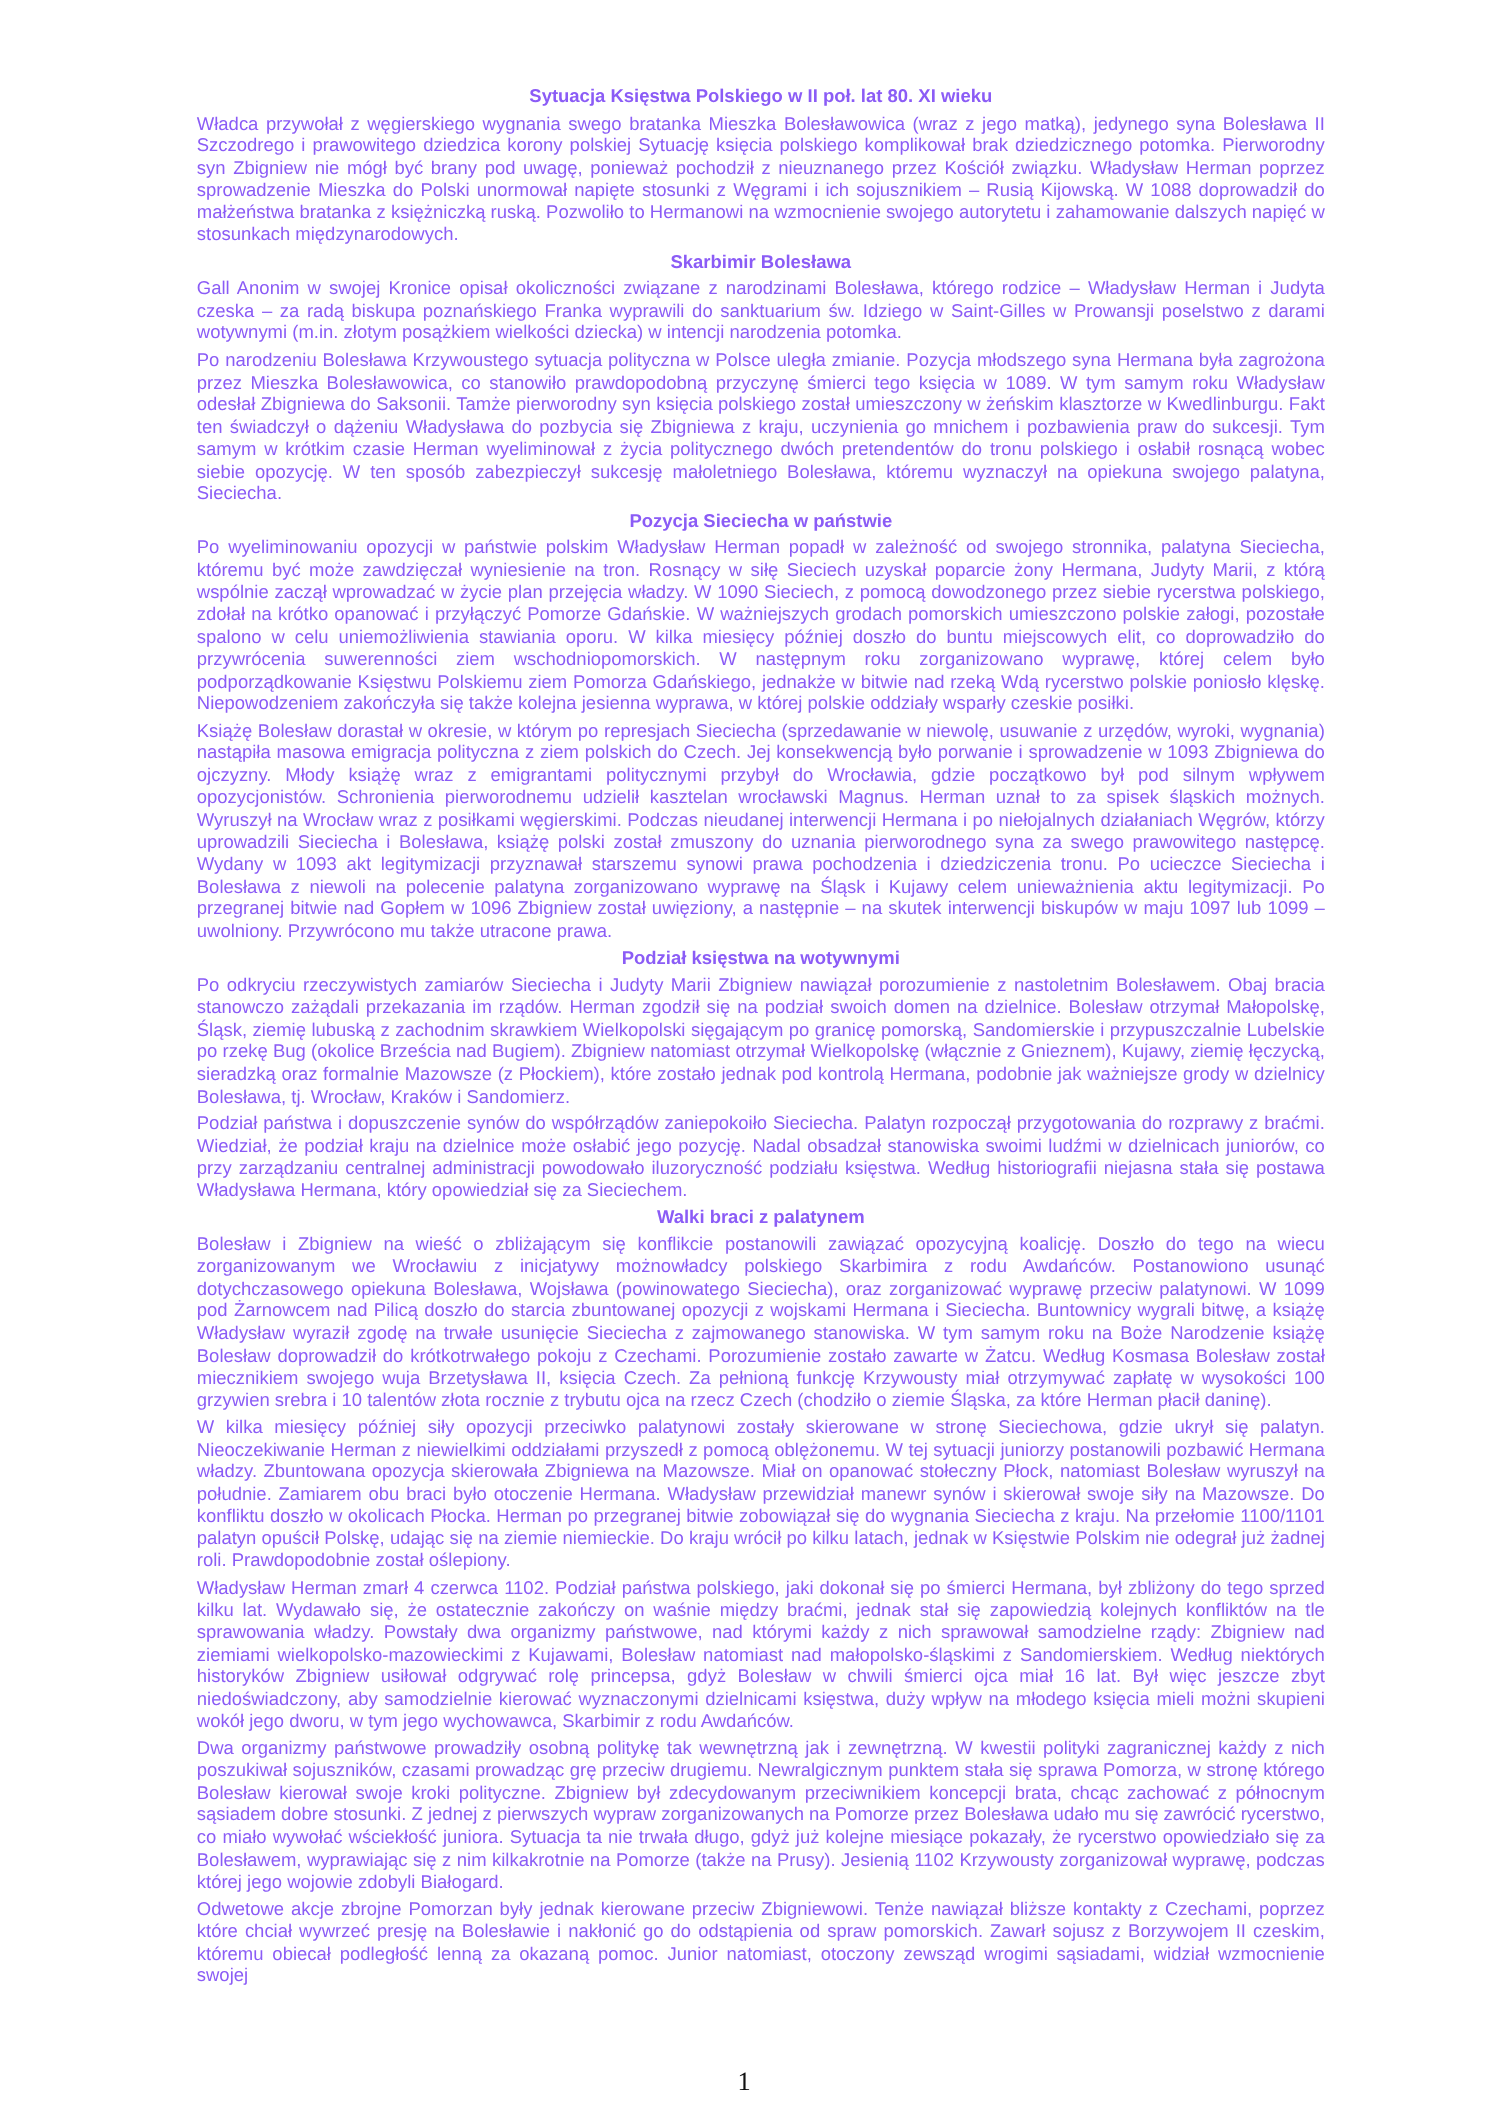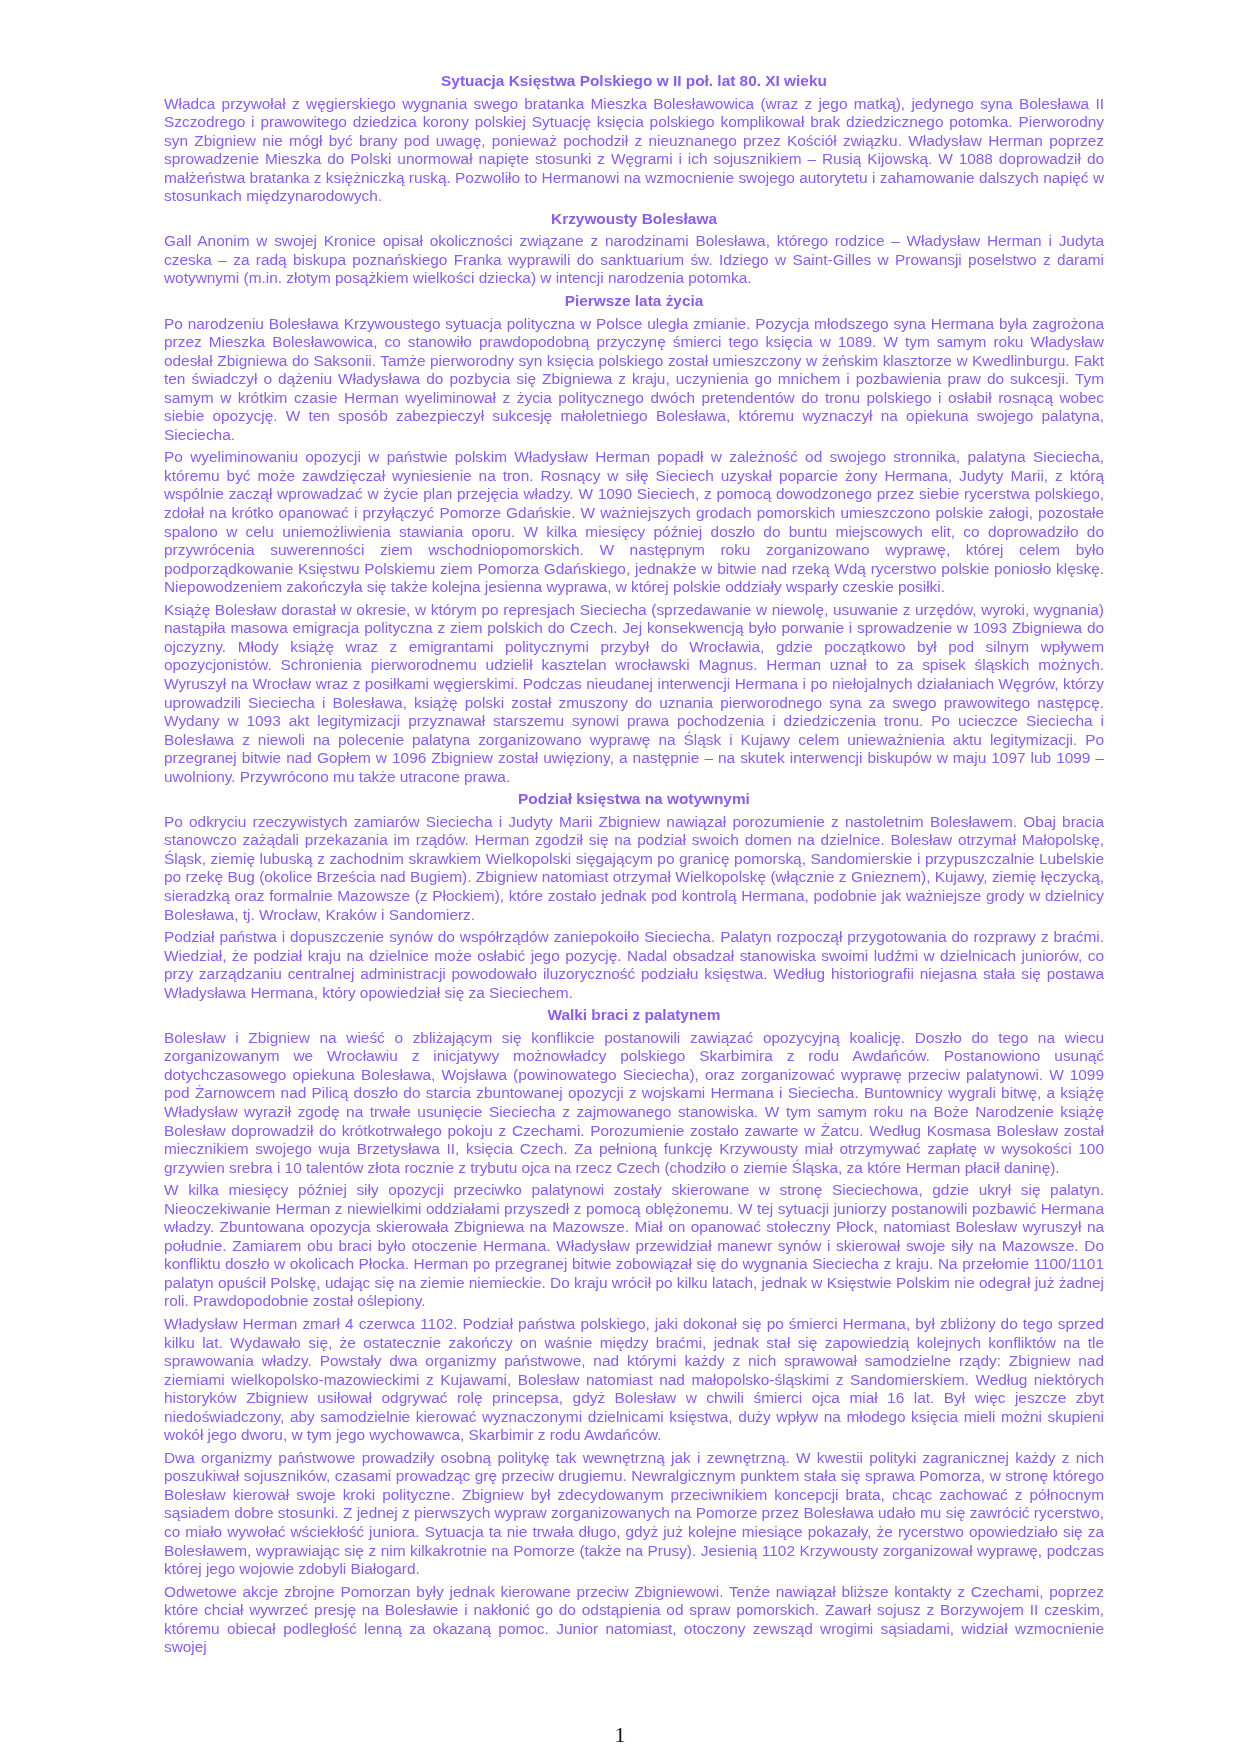--- a/index.html
+++ b/index.html
@@ -20,26 +20,26 @@
     font-family: "Liberation Serif", "DejaVu Serif", serif; font-size: 22px; color: #111;
   }
 </style>
 </head>
 <body>
 
 <div class="page">
   <h2>Sytuacja Księstwa Polskiego w II poł. lat 80. XI wieku</h2>
   <p>Władca przywołał z węgierskiego wygnania swego bratanka Mieszka Bolesławowica (wraz z jego matką), jedynego syna Bolesława II Szczodrego i prawowitego dziedzica korony polskiej Sytuację księcia polskiego komplikował brak dziedzicznego potomka. Pierworodny syn Zbigniew nie mógł być brany pod uwagę, ponieważ pochodził z nieuznanego przez Kościół związku. Władysław Herman poprzez sprowadzenie Mieszka do Polski unormował napięte stosunki z Węgrami i ich sojusznikiem – Rusią Kijowską. W 1088 doprowadził do małżeństwa bratanka z księżniczką ruską. Pozwoliło to Hermanowi na wzmocnienie swojego autorytetu i zahamowanie dalszych napięć w stosunkach międzynarodowych.</p>
 
-  <h2>Krzywousty Bolesława</h2>
+  <h2>Skarbimir Bolesława</h2>
   <p>Gall Anonim w swojej Kronice opisał okoliczności związane z narodzinami Bolesława, którego rodzice – Władysław Herman i Judyta czeska – za radą biskupa poznańskiego Franka wyprawili do sanktuarium św. Idziego w Saint-Gilles w Prowansji poselstwo z darami wotywnymi (m.in. złotym posążkiem wielkości dziecka) w intencji narodzenia potomka.</p>
 
-  <h2>Pierwsze lata życia</h2>
   <p>Po narodzeniu Bolesława Krzywoustego sytuacja polityczna w Polsce uległa zmianie. Pozycja młodszego syna Hermana była zagrożona przez Mieszka Bolesławowica, co stanowiło prawdopodobną przyczynę śmierci tego księcia w 1089. W tym samym roku Władysław odesłał Zbigniewa do Saksonii. Tamże pierworodny syn księcia polskiego został umieszczony w żeńskim klasztorze w Kwedlinburgu. Fakt ten świadczył o dążeniu Władysława do pozbycia się Zbigniewa z kraju, uczynienia go mnichem i pozbawienia praw do sukcesji. Tym samym w krótkim czasie Herman wyeliminował z życia politycznego dwóch pretendentów do tronu polskiego i osłabił rosnącą wobec siebie opozycję. W ten sposób zabezpieczył sukcesję małoletniego Bolesława, któremu wyznaczył na opiekuna swojego palatyna, Sieciecha.</p>
 
+  <h2>Pozycja Sieciecha w państwie</h2>
   <p>Po wyeliminowaniu opozycji w państwie polskim Władysław Herman popadł w zależność od swojego stronnika, palatyna Sieciecha, któremu być może zawdzięczał wyniesienie na tron. Rosnący w siłę Sieciech uzyskał poparcie żony Hermana, Judyty Marii, z którą wspólnie zaczął wprowadzać w życie plan przejęcia władzy. W 1090 Sieciech, z pomocą dowodzonego przez siebie rycerstwa polskiego, zdołał na krótko opanować i przyłączyć Pomorze Gdańskie. W ważniejszych grodach pomorskich umieszczono polskie załogi, pozostałe spalono w celu uniemożliwienia stawiania oporu. W kilka miesięcy później doszło do buntu miejscowych elit, co doprowadziło do przywrócenia suwerenności ziem wschodniopomorskich. W następnym roku zorganizowano wyprawę, której celem było podporządkowanie Księstwu Polskiemu ziem Pomorza Gdańskiego, jednakże w bitwie nad rzeką Wdą rycerstwo polskie poniosło klęskę. Niepowodzeniem zakończyła się także kolejna jesienna wyprawa, w której polskie oddziały wsparły czeskie posiłki.</p>
   <p>Książę Bolesław dorastał w okresie, w którym po represjach Sieciecha (sprzedawanie w niewolę, usuwanie z urzędów, wyroki, wygnania) nastąpiła masowa emigracja polityczna z ziem polskich do Czech. Jej konsekwencją było porwanie i sprowadzenie w 1093 Zbigniewa do ojczyzny. Młody książę wraz z emigrantami politycznymi przybył do Wrocławia, gdzie początkowo był pod silnym wpływem opozycjonistów. Schronienia pierworodnemu udzielił kasztelan wrocławski Magnus. Herman uznał to za spisek śląskich możnych. Wyruszył na Wrocław wraz z posiłkami węgierskimi. Podczas nieudanej interwencji Hermana i po niełojalnych działaniach Węgrów, którzy uprowadzili Sieciecha i Bolesława, książę polski został zmuszony do uznania pierworodnego syna za swego prawowitego następcę. Wydany w 1093 akt legitymizacji przyznawał starszemu synowi prawa pochodzenia i dziedziczenia tronu. Po ucieczce Sieciecha i Bolesława z niewoli na polecenie palatyna zorganizowano wyprawę na Śląsk i Kujawy celem unieważnienia aktu legitymizacji. Po przegranej bitwie nad Gopłem w 1096 Zbigniew został uwięziony, a następnie – na skutek interwencji biskupów w maju 1097 lub 1099 – uwolniony. Przywrócono mu także utracone prawa.</p>
 
   <h2>Podział księstwa na wotywnymi</h2>
   <p>Po odkryciu rzeczywistych zamiarów Sieciecha i Judyty Marii Zbigniew nawiązał porozumienie z nastoletnim Bolesławem. Obaj bracia stanowczo zażądali przekazania im rządów. Herman zgodził się na podział swoich domen na dzielnice. Bolesław otrzymał Małopolskę, Śląsk, ziemię lubuską z zachodnim skrawkiem Wielkopolski sięgającym po granicę pomorską, Sandomierskie i przypuszczalnie Lubelskie po rzekę Bug (okolice Brześcia nad Bugiem). Zbigniew natomiast otrzymał Wielkopolskę (włącznie z Gnieznem), Kujawy, ziemię łęczycką, sieradzką oraz formalnie Mazowsze (z Płockiem), które zostało jednak pod kontrolą Hermana, podobnie jak ważniejsze grody w dzielnicy Bolesława, tj. Wrocław, Kraków i Sandomierz.</p>
   <p>Podział państwa i dopuszczenie synów do współrządów zaniepokoiło Sieciecha. Palatyn rozpoczął przygotowania do rozprawy z braćmi. Wiedział, że podział kraju na dzielnice może osłabić jego pozycję. Nadal obsadzał stanowiska swoimi ludźmi w dzielnicach juniorów, co przy zarządzaniu centralnej administracji powodowało iluzoryczność podziału księstwa. Według historiografii niejasna stała się postawa Władysława Hermana, który opowiedział się za Sieciechem.</p>
 
   <h2>Walki braci z palatynem</h2>
   <p>Bolesław i Zbigniew na wieść o zbliżającym się konflikcie postanowili zawiązać opozycyjną koalicję. Doszło do tego na wiecu zorganizowanym we Wrocławiu z inicjatywy możnowładcy polskiego Skarbimira z rodu Awdańców. Postanowiono usunąć dotychczasowego opiekuna Bolesława, Wojsława (powinowatego Sieciecha), oraz zorganizować wyprawę przeciw palatynowi. W 1099 pod Żarnowcem nad Pilicą doszło do starcia zbuntowanej opozycji z wojskami Hermana i Sieciecha. Buntownicy wygrali bitwę, a książę Władysław wyraził zgodę na trwałe usunięcie Sieciecha z zajmowanego stanowiska. W tym samym roku na Boże Narodzenie książę Bolesław doprowadził do krótkotrwałego pokoju z Czechami. Porozumienie zostało zawarte w Żatcu. Według Kosmasa Bolesław został miecznikiem swojego wuja Brzetysława II, księcia Czech. Za pełnioną funkcję Krzywousty miał otrzymywać zapłatę w wysokości 100 grzywien srebra i 10 talentów złota rocznie z trybutu ojca na rzecz Czech (chodziło o ziemie Śląska, za które Herman płacił daninę).</p>
   <p>W kilka miesięcy później siły opozycji przeciwko palatynowi zostały skierowane w stronę Sieciechowa, gdzie ukrył się palatyn. Nieoczekiwanie Herman z niewielkimi oddziałami przyszedł z pomocą oblężonemu. W tej sytuacji juniorzy postanowili pozbawić Hermana władzy. Zbuntowana opozycja skierowała Zbigniewa na Mazowsze. Miał on opanować stołeczny Płock, natomiast Bolesław wyruszył na południe. Zamiarem obu braci było otoczenie Hermana. Władysław przewidział manewr synów i skierował swoje siły na Mazowsze. Do konfliktu doszło w okolicach Płocka. Herman po przegranej bitwie zobowiązał się do wygnania Sieciecha z kraju. Na przełomie 1100/1101 palatyn opuścił Polskę, udając się na ziemie niemieckie. Do kraju wrócił po kilku latach, jednak w Księstwie Polskim nie odegrał już żadnej roli. Prawdopodobnie został oślepiony.</p>

